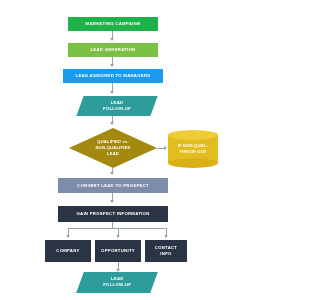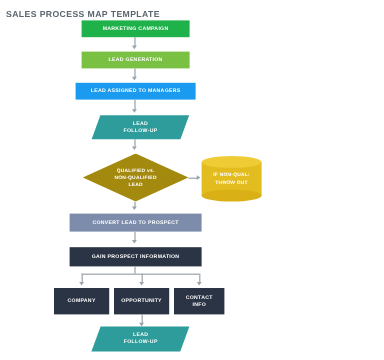--- a/index.html
+++ b/index.html
@@ -113,21 +113,20 @@
     border-top:2.6px solid transparent;
     border-bottom:2.6px solid transparent;
     border-left:3.4px solid #9aa3ab;
   }
 </style>
 </head>
 <body>
 
 <div id="canvas">
 
-  <div class="title">SALES PROCESS MAP TEMPLATE</div>
 
   <div class="node n-marketing">
     <span>MARKETING CAMPAIGN</span>
   </div>
 
   <div class="ln vl" style="left:112px;top:31px;height:8px;"></div>
   <div class="arrowhead" style="left:110px;top:38px;"></div>
 
   <div class="node n-leadgen">
     <span>LEAD GENERATION</span>

